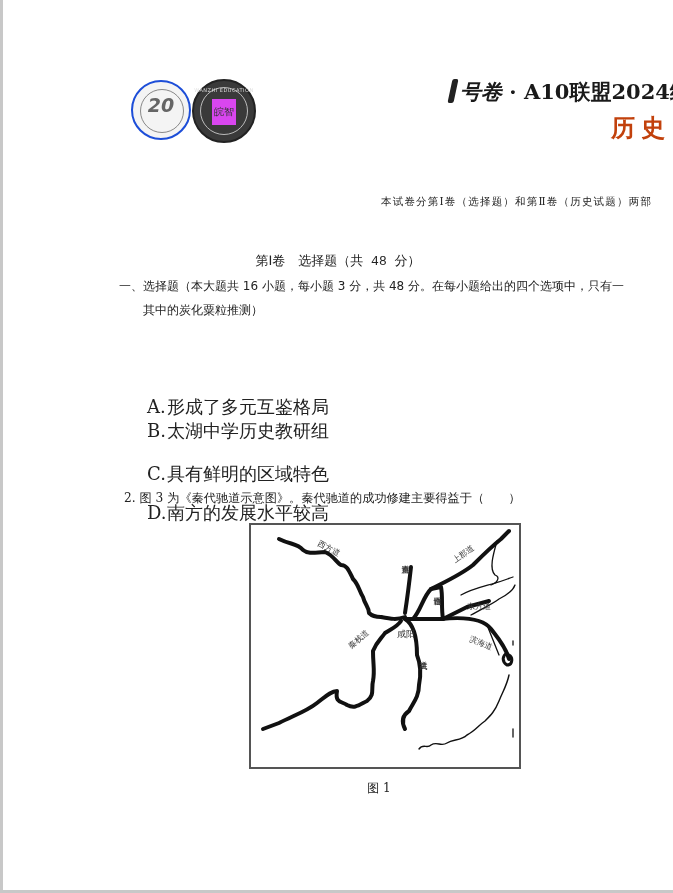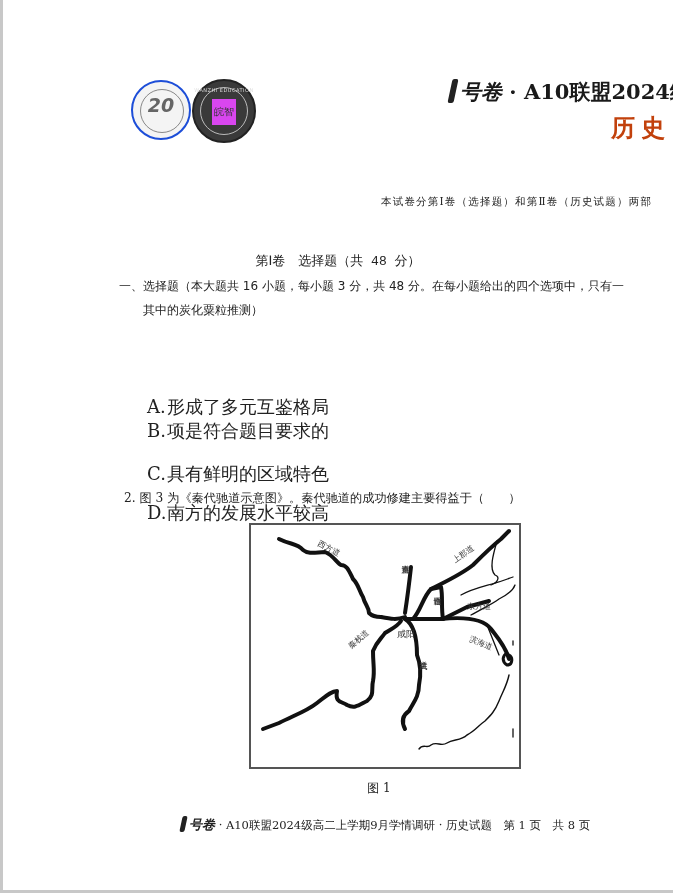--- a/index.html
+++ b/index.html
@@ -75,21 +75,21 @@
 
   <div class="abs intro">本试卷分第Ⅰ卷（选择题）和第Ⅱ卷（历史试题）两部</div>
 
   <div class="abs sec-title">第Ⅰ卷　选择题（共 48 分）</div>
   <div class="abs instr">
     <div>一、选择题（本大题共 16 小题，每小题 3 分，共 48 分。在每小题给出的四个选项中，只有一</div>
     <div class="l2">其中的炭化粟粒推测）</div>
   </div>
 
   <div class="abs opt" style="top:395px;"><span class="letter">A.</span><span>形成了多元互鉴格局</span></div>
-  <div class="abs opt" style="top:419px;"><span class="letter">B.</span><span>项是符合题目要求的</span></div>
+  <div class="abs opt" style="top:419px;"><span class="letter">B.</span><span>太湖中学历史教研组</span></div>
   <div class="abs opt" style="top:443px;margin-top:19px;"><span class="letter">C.</span><span>具有鲜明的区域特色</span></div>
   <div class="abs opt" style="top:467px;margin-top:34px;"><span class="letter">D.</span><span>南方的发展水平较高</span></div>
 
   <div class="abs q" style="top:486px;">
     <div class="line"><span>2.</span> <span>图 3 为《秦代驰道示意图》。秦代驰道的成功修建主要得益于（　　）</span></div>
   </div>
 
   <div class="abs map">
     <svg width="268" height="242" viewBox="0 0 268 242">
       <g fill="none" stroke="#111" stroke-linecap="round" stroke-linejoin="round">
@@ -131,17 +131,13 @@
         <text x="216" y="84">东方道</text>
         <text x="146" y="112" font-size="9">咸阳</text>
         <text x="100" y="124" transform="rotate(-40 100 124)">秦栈道</text>
         <text x="218" y="116" transform="rotate(22 218 116)">滨海道</text>
         <text x="172" y="130" writing-mode="tb">武关道</text>
       </g>
     </svg>
   </div>
   <div class="abs fig-cap">图 1</div>
 
-  <div class="abs footer">
-    <span class="bar"></span><span class="script">号卷</span>
-    <span>· A10联盟2024级高二上学期9月学情调研 · 历史试题　第 1 页　共 8 页</span>
-  </div>
 </div>
 
 </body></html>

